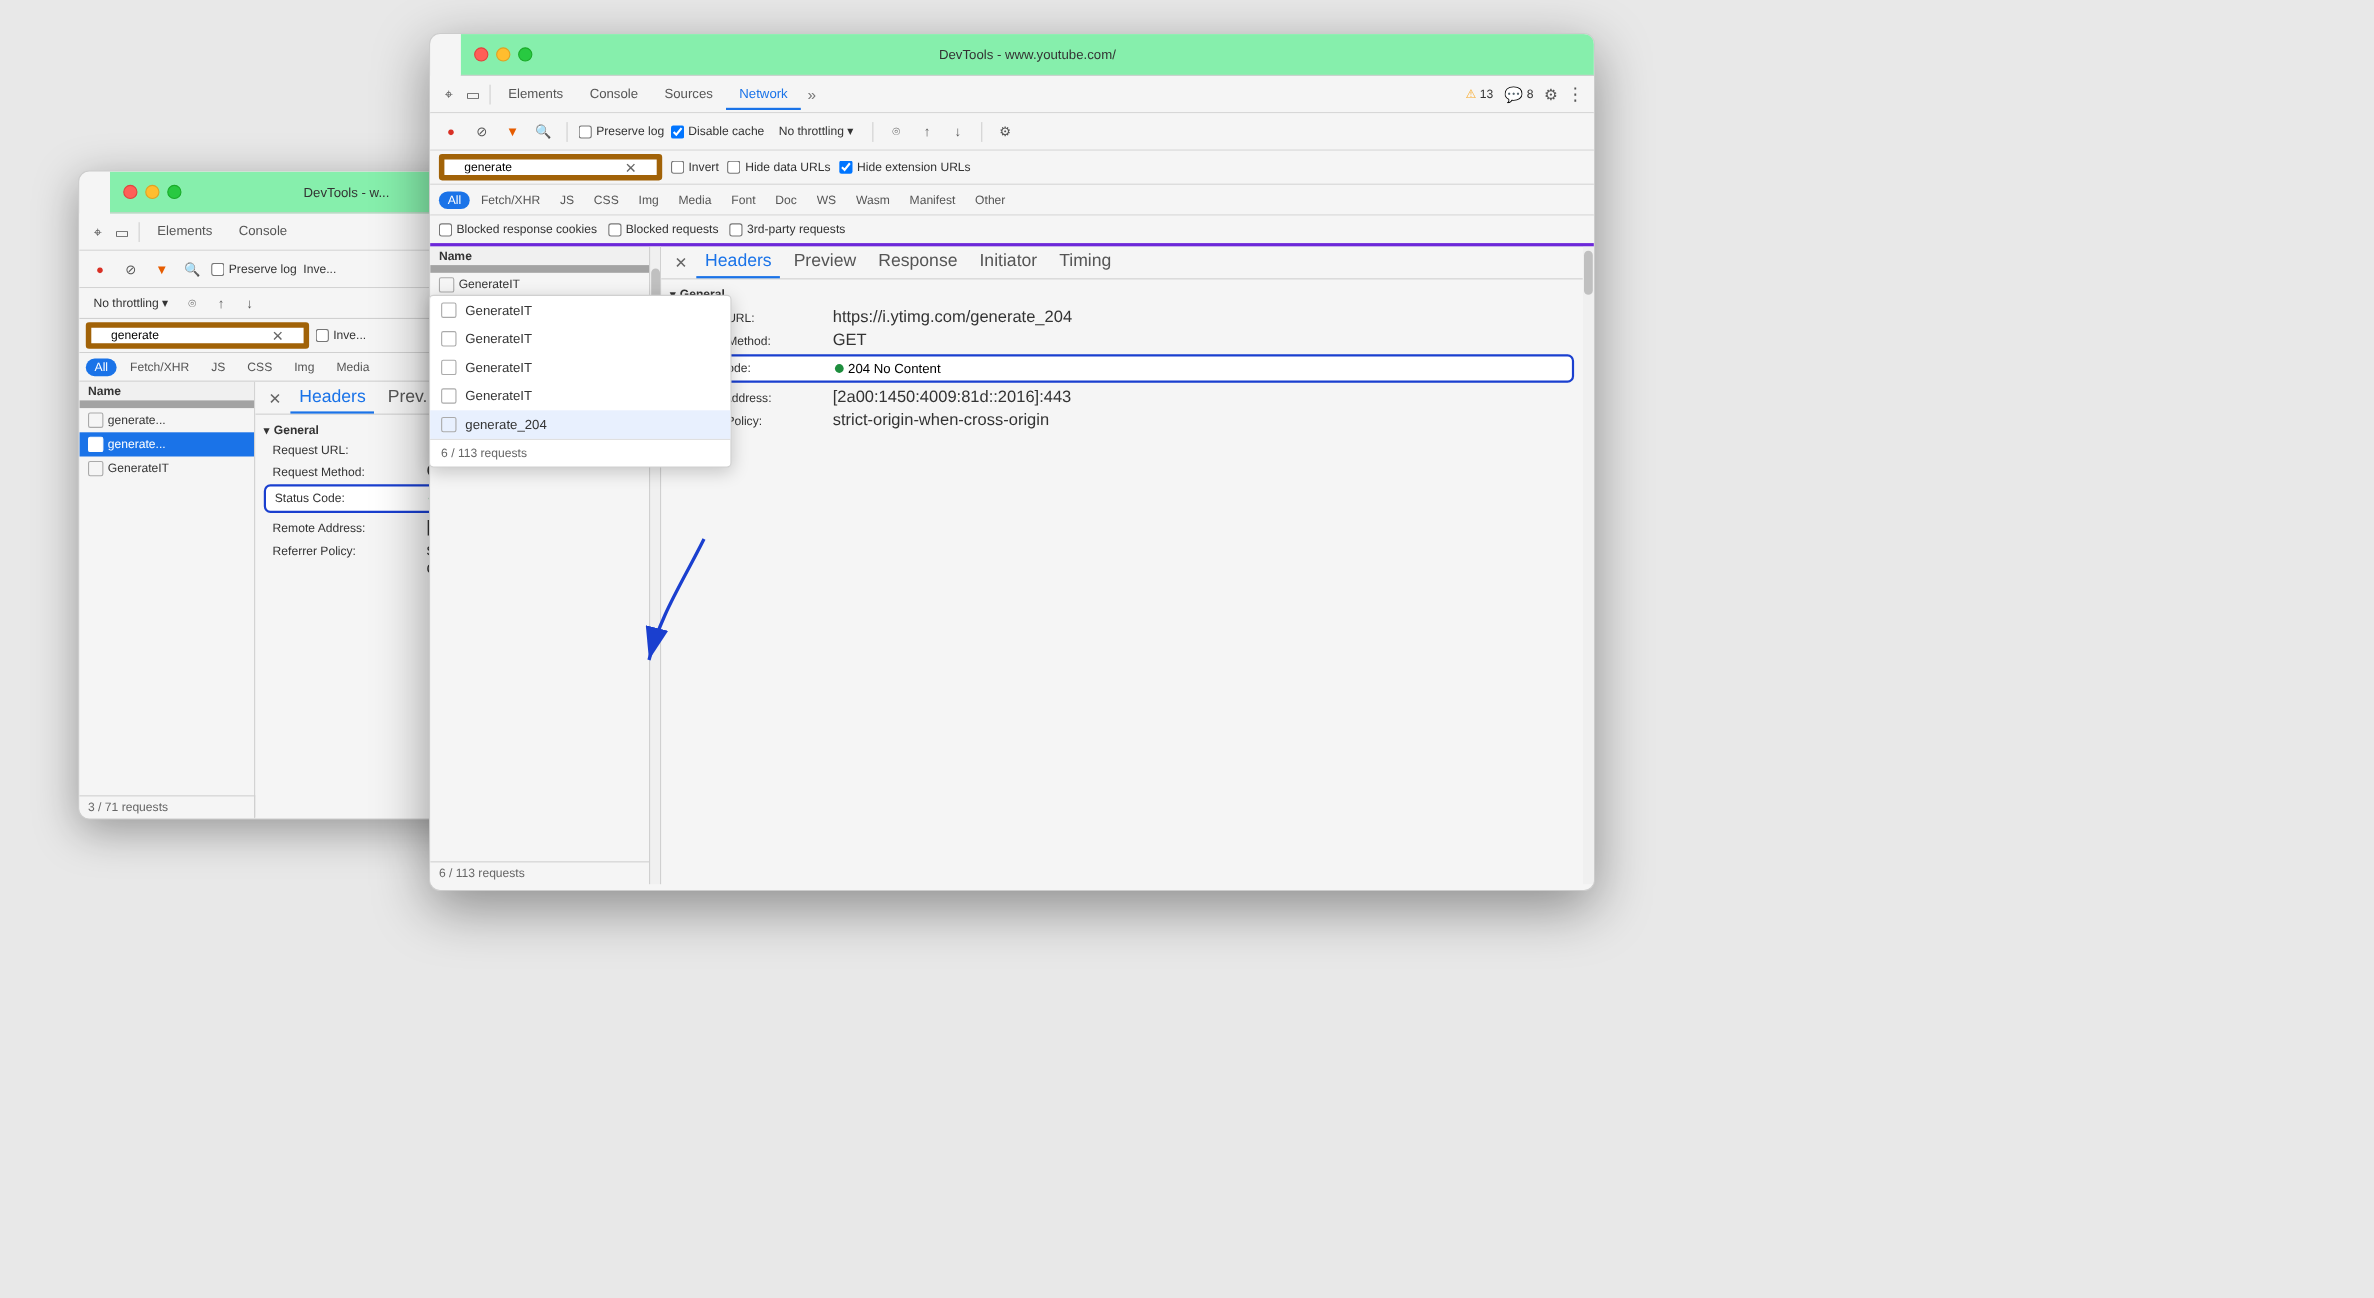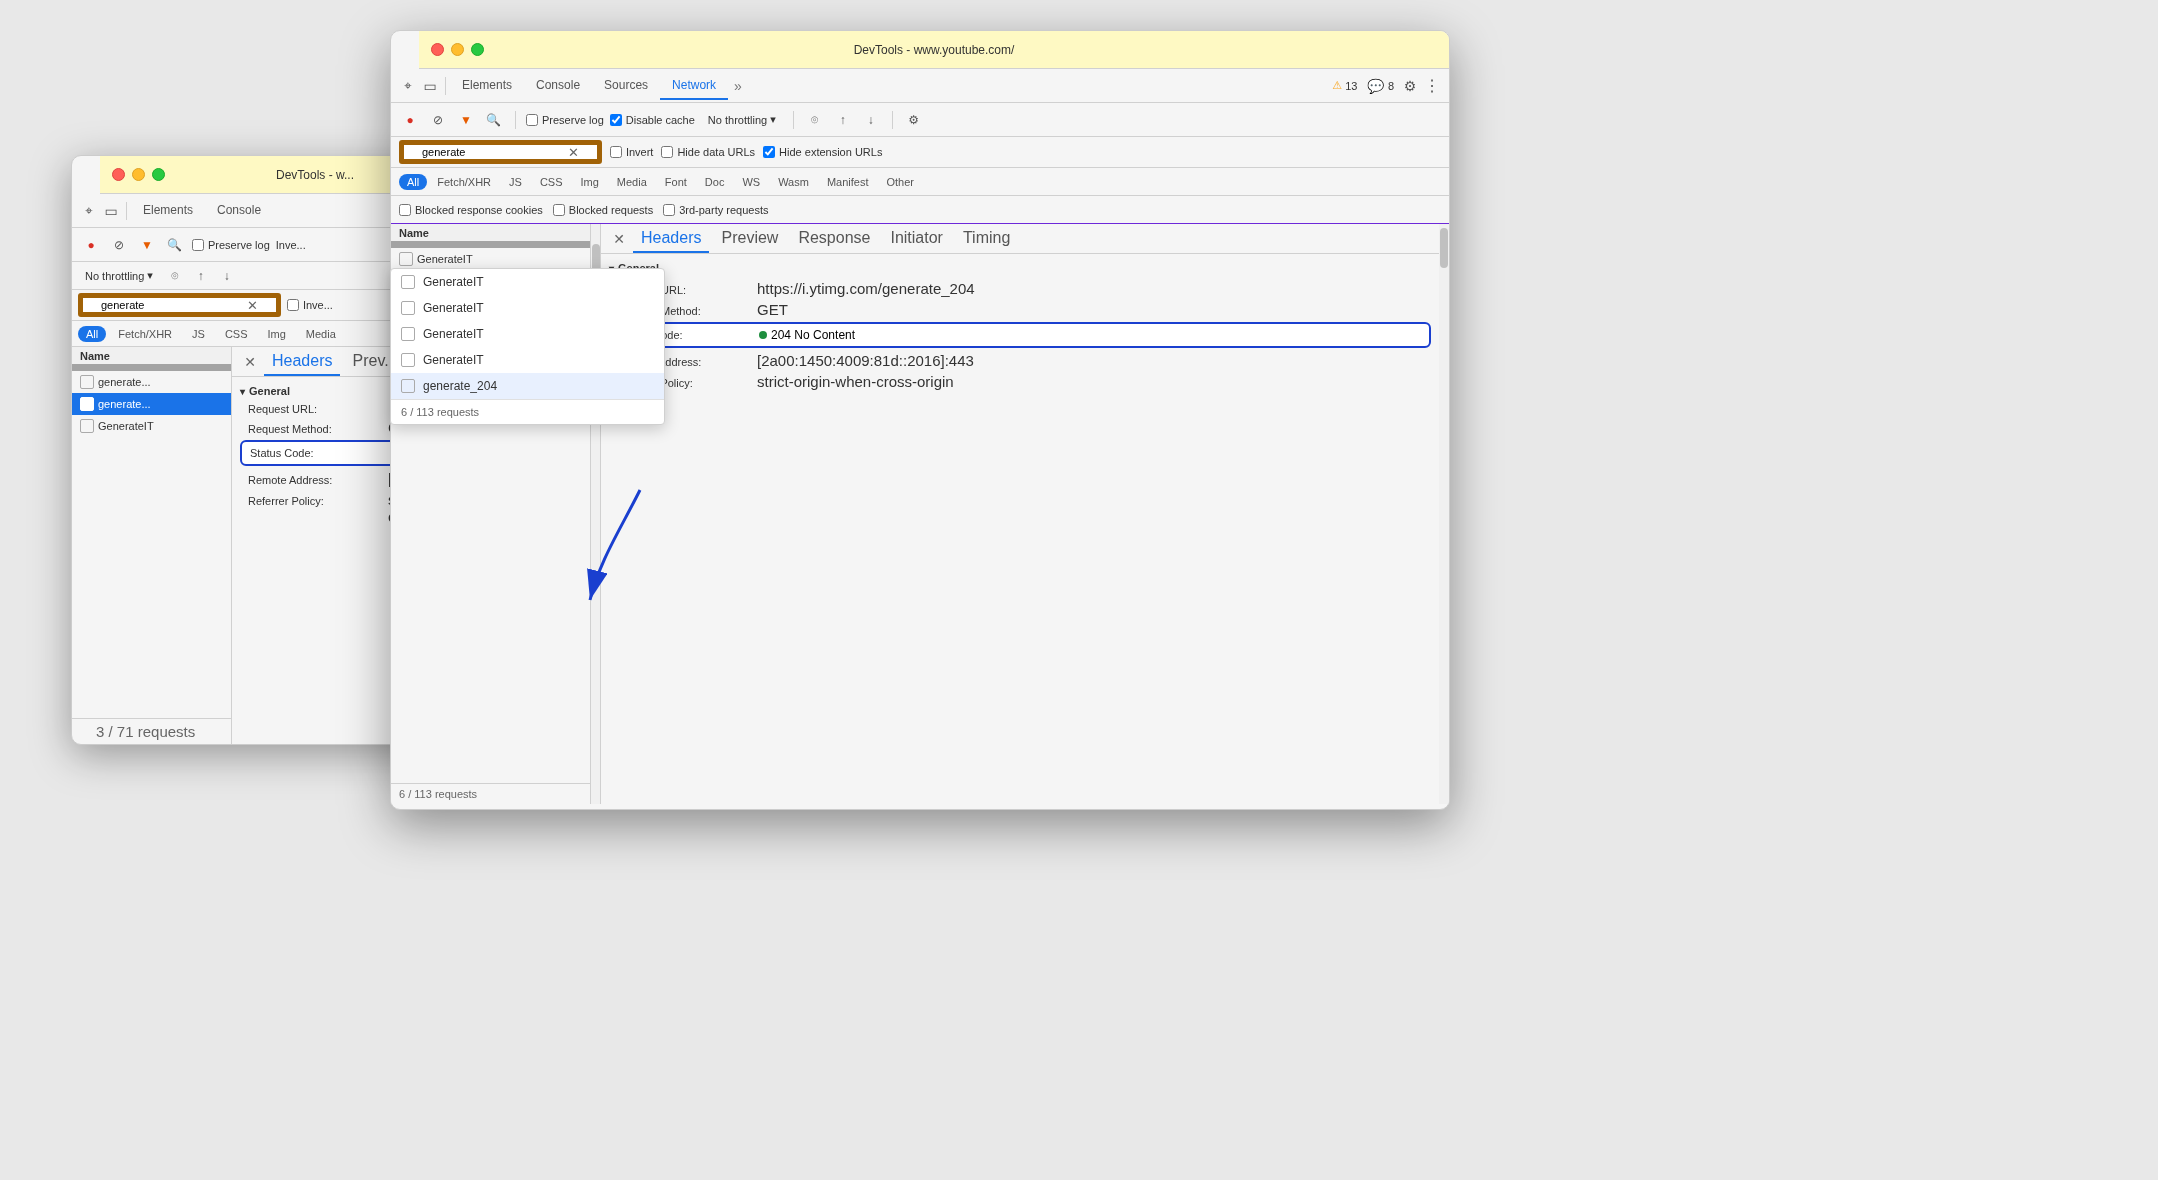--- a/index.html
+++ b/index.html
@@ -36,21 +36,21 @@
       height: 780px;
       background: #f5f5f5;
       border-radius: 10px;
       box-shadow: 0 15px 50px rgba(0,0,0,0.4);
       overflow: hidden;
       border: 1px solid #ccc;
     }
 
     
     .title-bar {
-      background: #fef9c3;
+      background: #86efac;
       height: 38px;
       display: flex;
       align-items: center;
       padding: 0 12px;
       border-bottom: 1px solid #d0d0d0;
       position: relative;
       margin-left: 28px;
     }
     .traffic-lights {
       display: flex;
@@ -202,21 +202,21 @@
       background: #1a73e8;
       color: white;
     }
 
     
     .net-toolbar-3 {
       display: flex;
       align-items: center;
       padding: 4px 8px;
       background: #f5f5f5;
-      border-bottom: 1px solid #6d28d9;
+      border-bottom: 3px solid #6d28d9;
       height: 28px;
       gap: 10px;
     }
 
     
     .request-list-panel {
       width: 220px;
       border-right: 1px solid #d0d0d0;
       overflow: hidden;
       display: flex;
@@ -251,22 +251,22 @@
       border-radius: 2px;
       flex-shrink: 0;
     }
     .req-row.selected .req-icon { border-color: white; background: white; }
     .req-row .req-name {
       overflow: hidden;
       text-overflow: ellipsis;
       white-space: nowrap;
     }
     .req-count {
-      padding: 4px 24px;
-      font-size: 15px;
+      padding: 4px 8px;
+      font-size: 11px;
       color: #666;
       border-top: 1px solid #d0d0d0;
       margin-top: auto;
     }
     .headers-tab-bar {
       display: flex;
       align-items: center;
       padding: 0 8px;
       background: #f5f5f5;
       border-bottom: 1px solid #d0d0d0;

